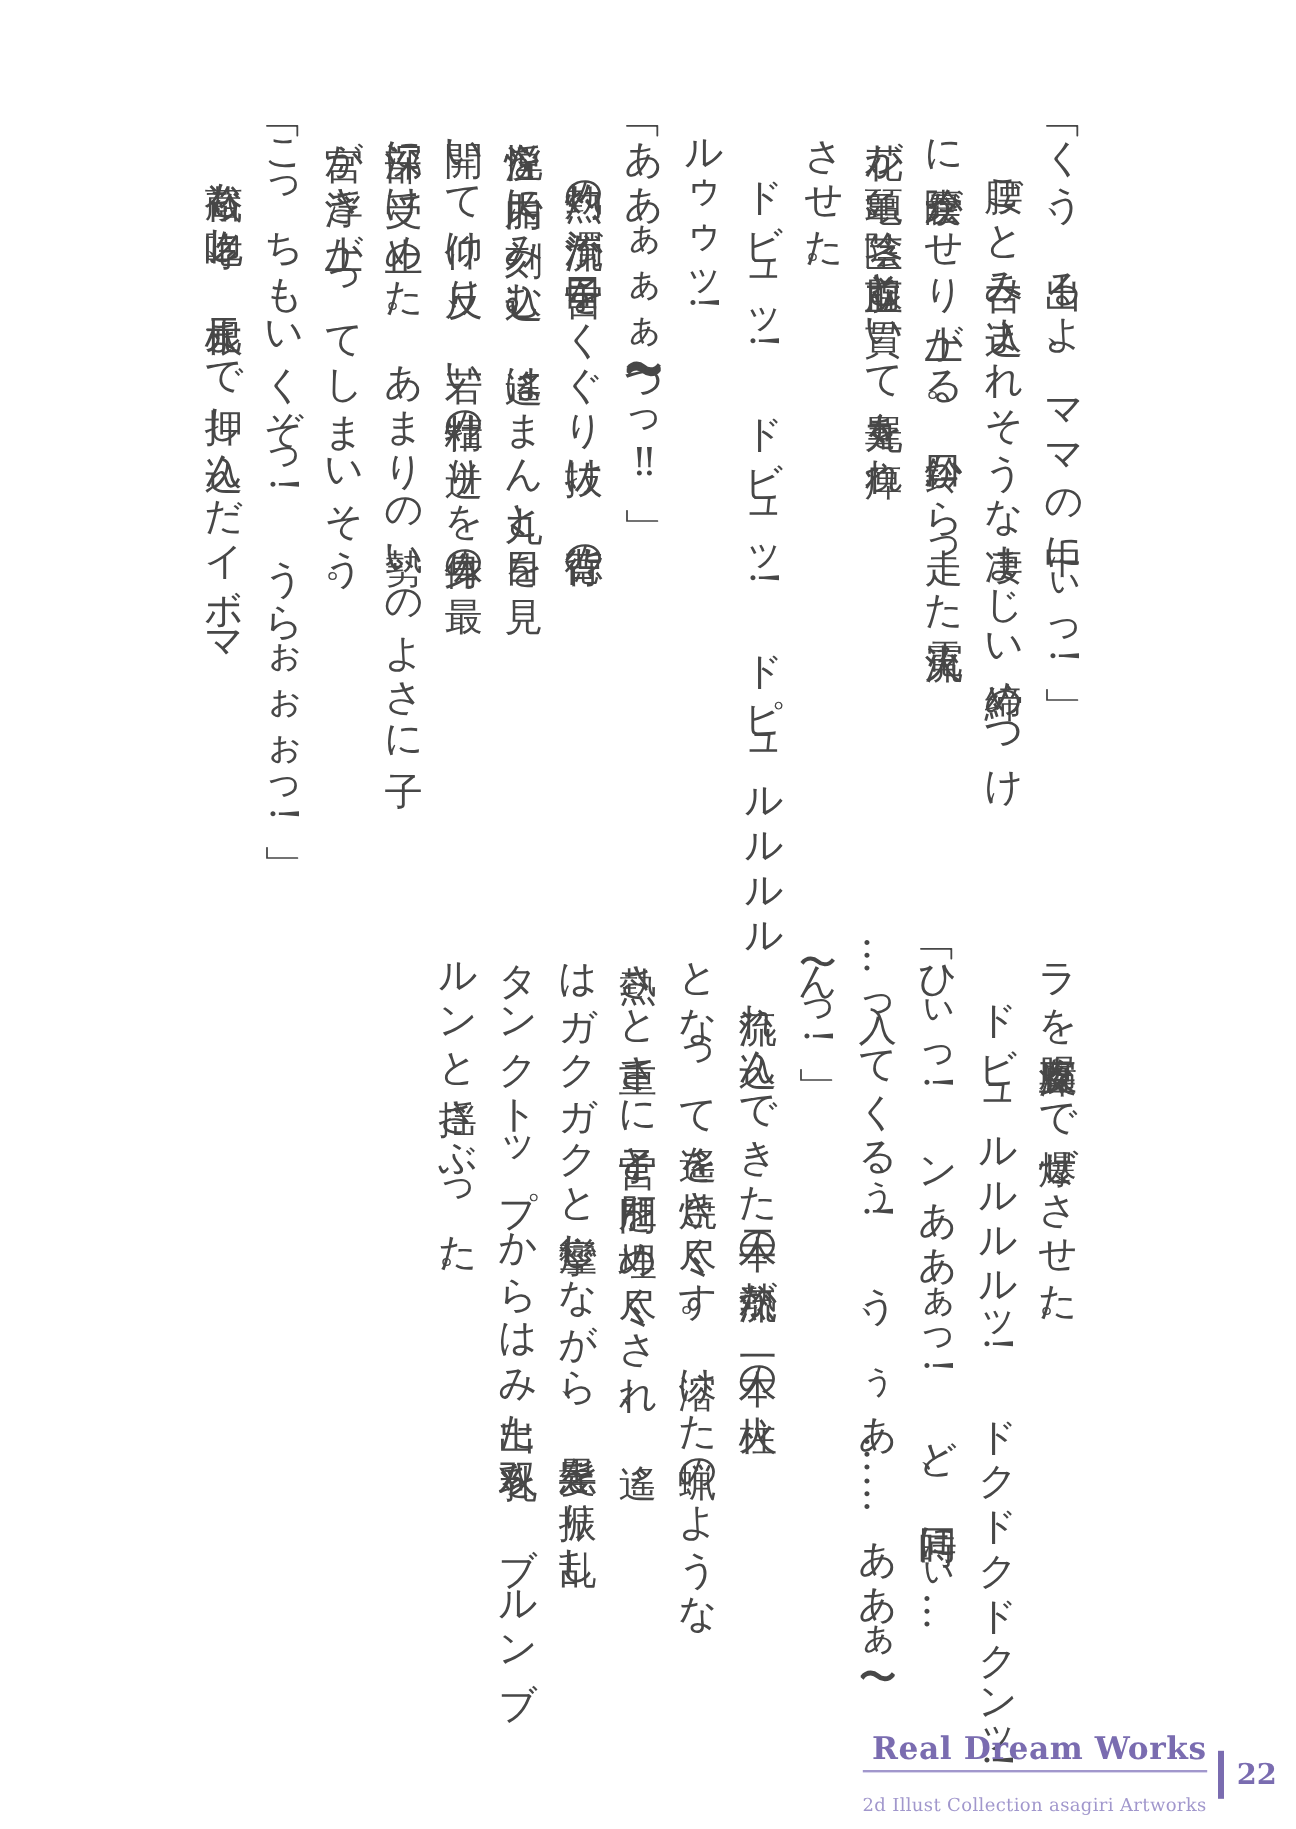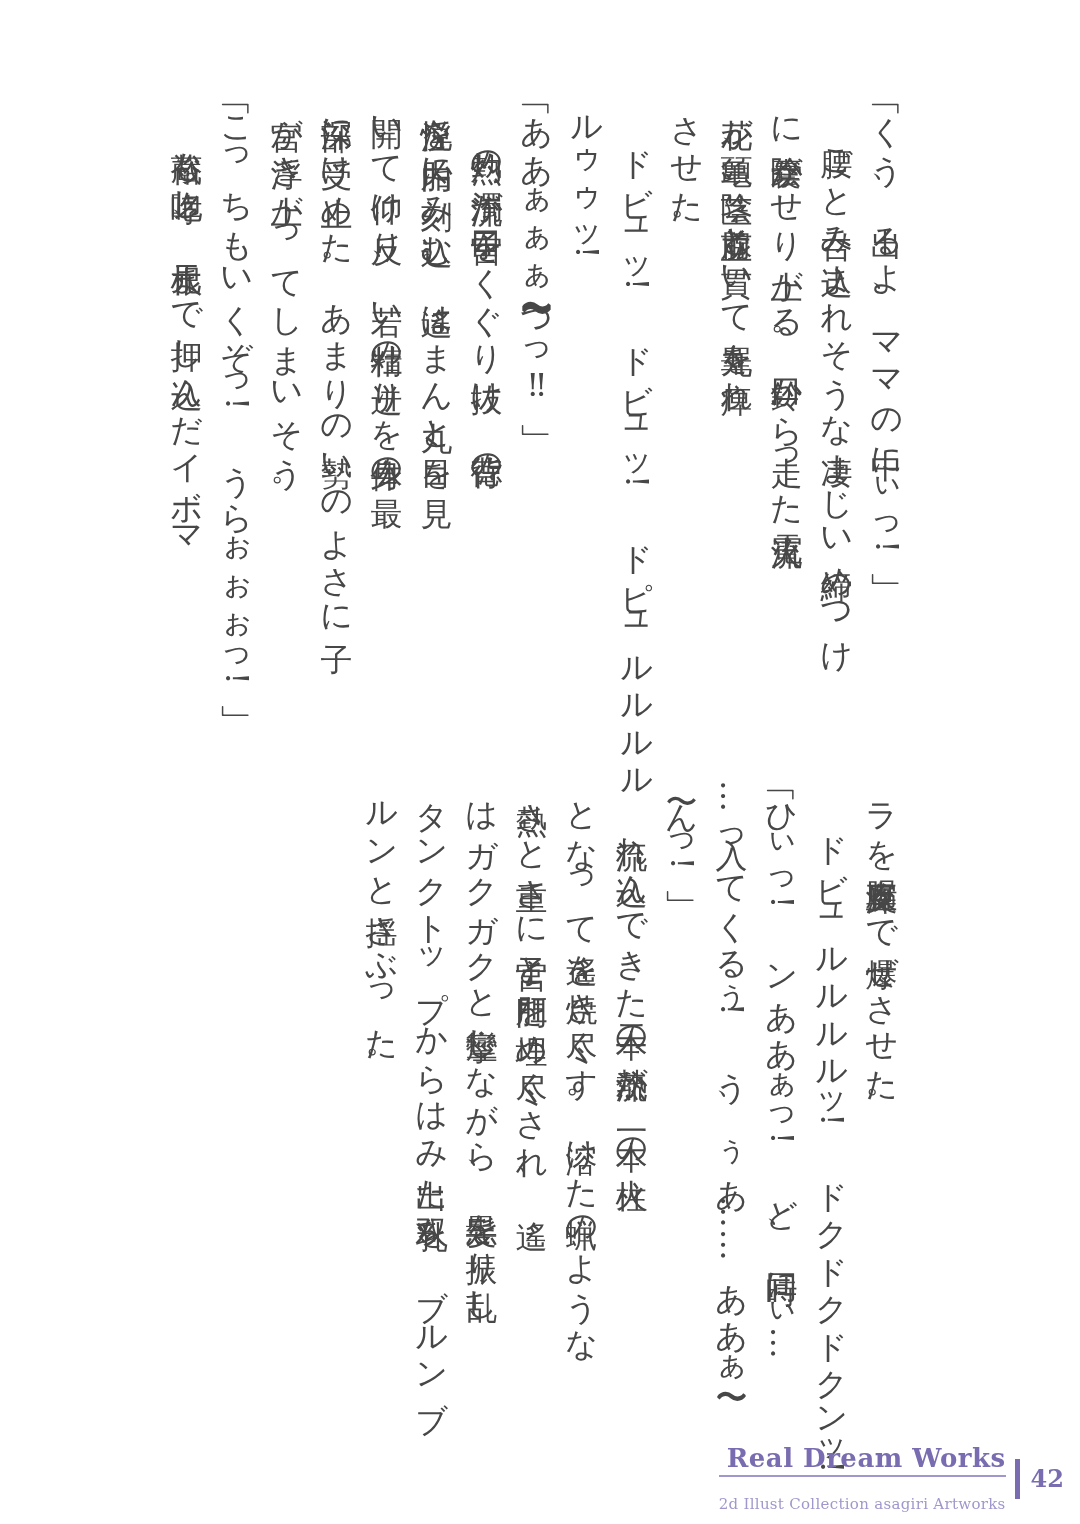--- a/index.html
+++ b/index.html
@@ -116,16 +116,16 @@
     <div class="col">タンクトップからはみ出た双乳を、ブルンブ</div>
     <div class="col">ルンと揺さぶった。</div>
   </div>
 
   <div class="footer">
     <div class="footer-text">
       <div class="footer-brand">Real Dream Works</div>
       <div class="footer-subtitle">2d Illust Collection asagiri Artworks</div>
     </div>
     <div class="footer-bar"></div>
-    <div class="footer-pagenum">42</div>
+    <div class="footer-pagenum">22</div>
   </div>
 
 </div>
 
 </body></html>

